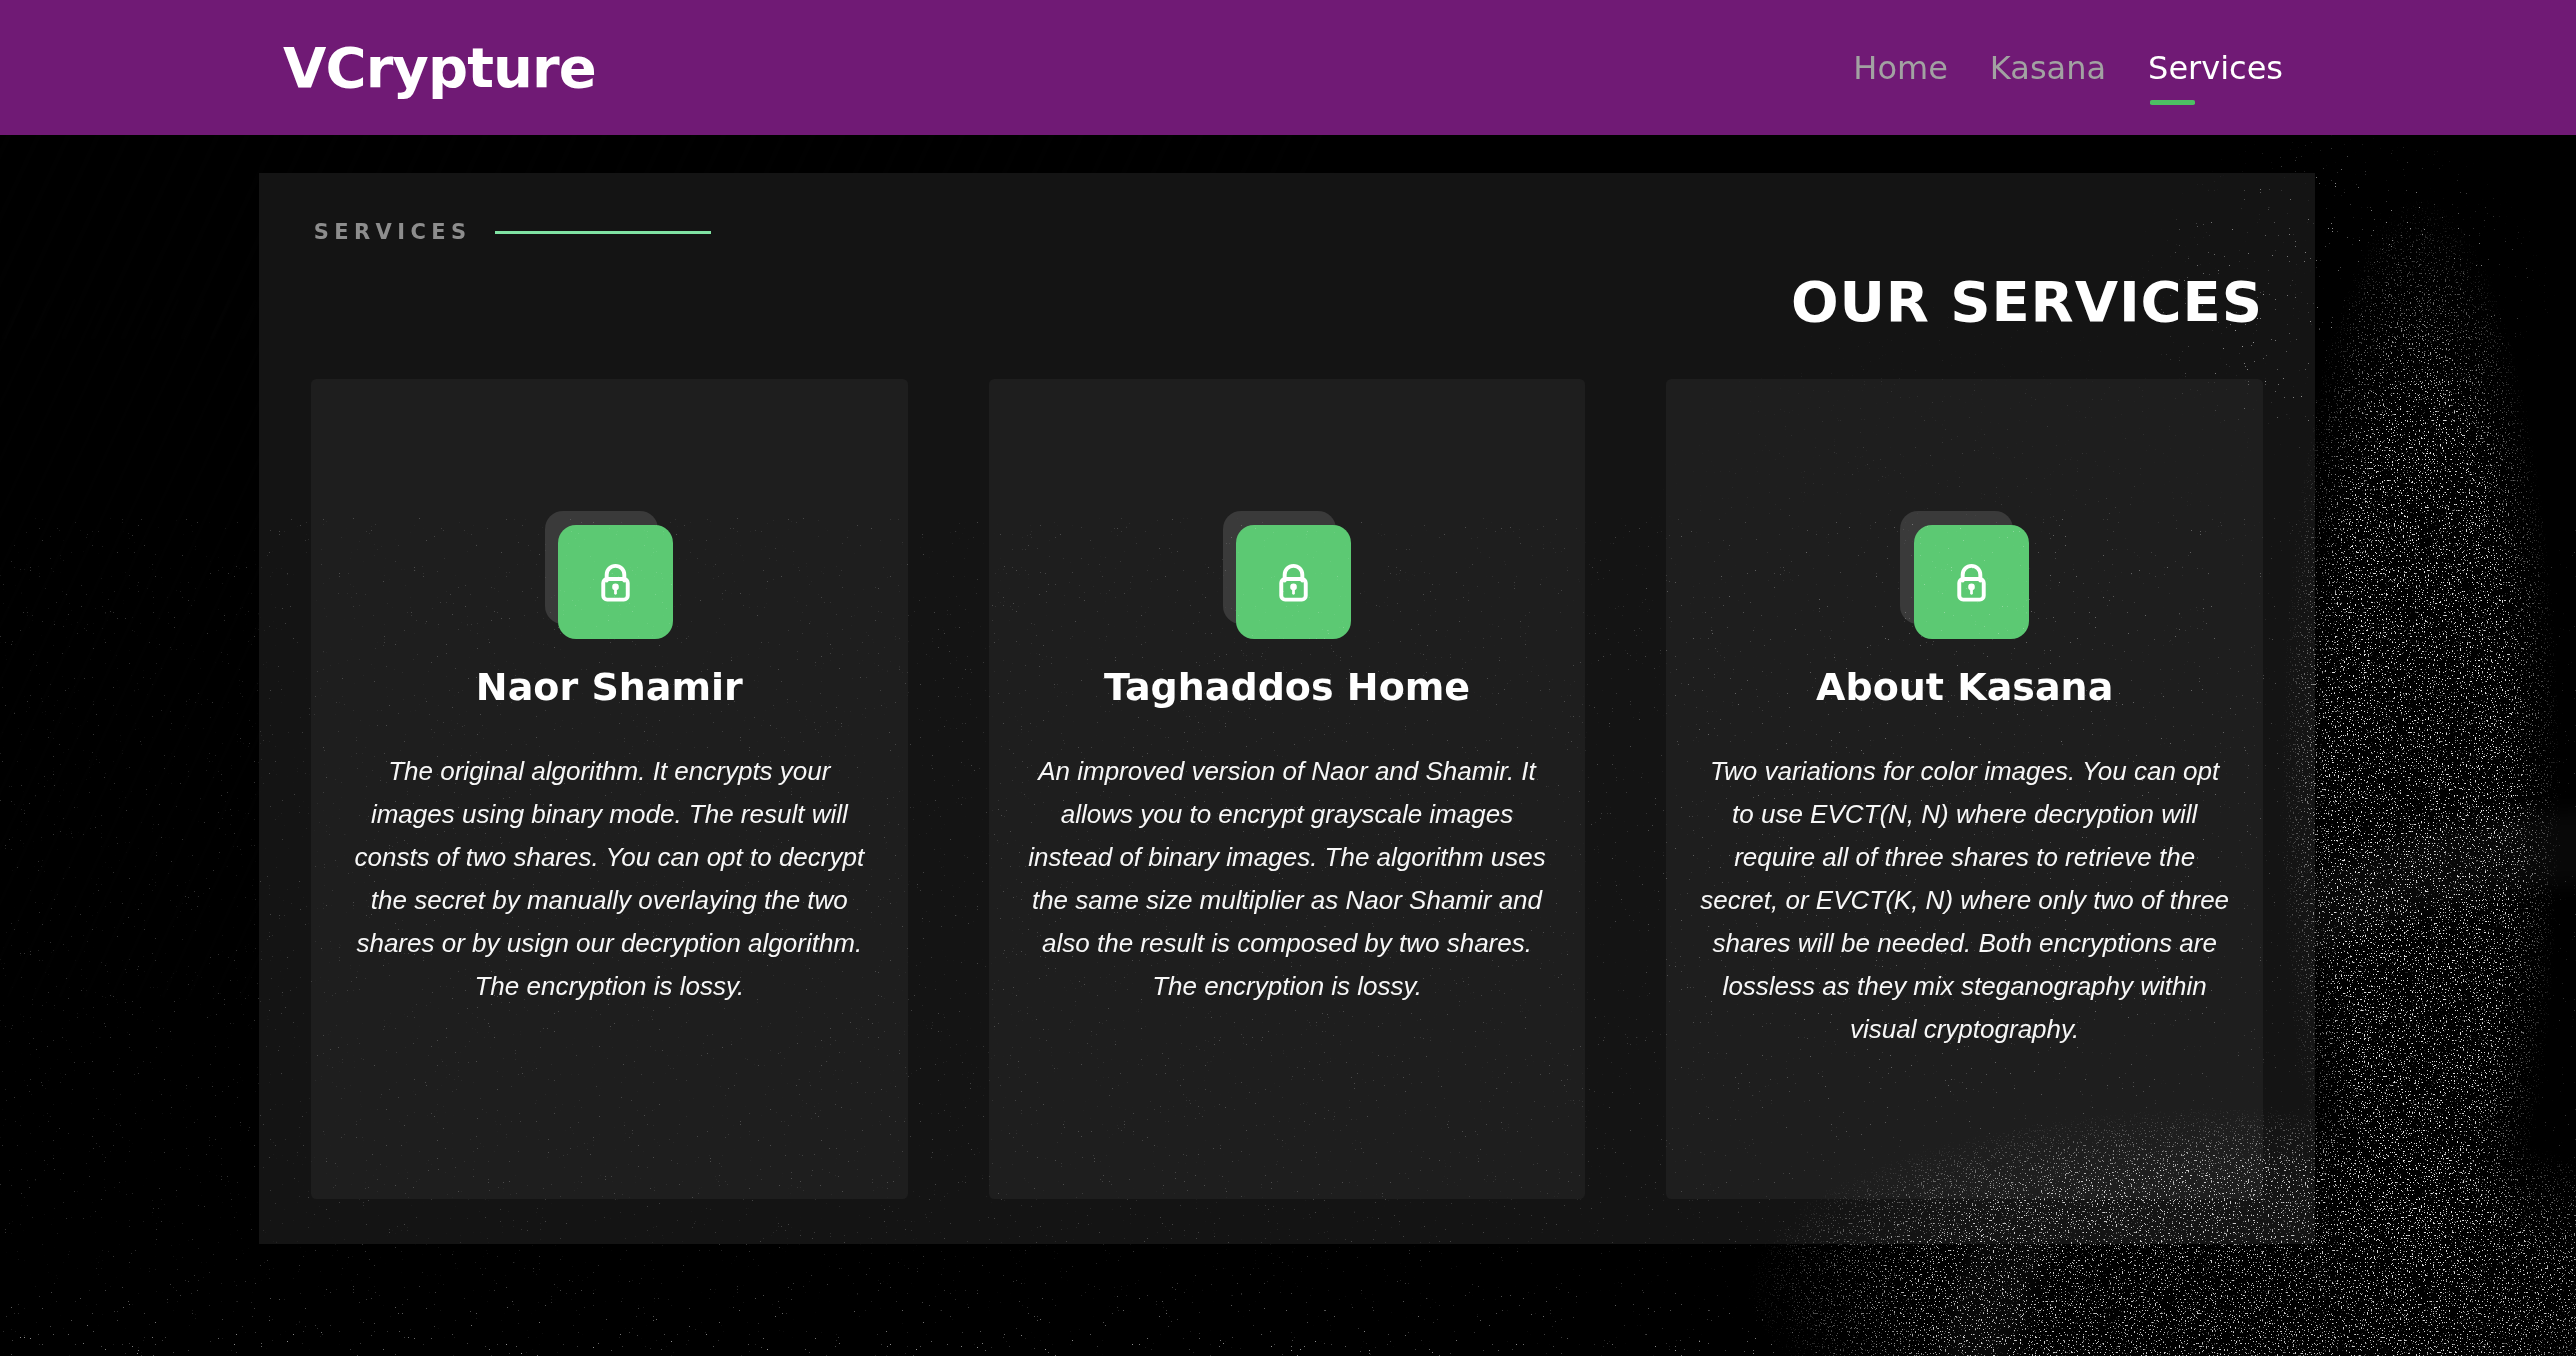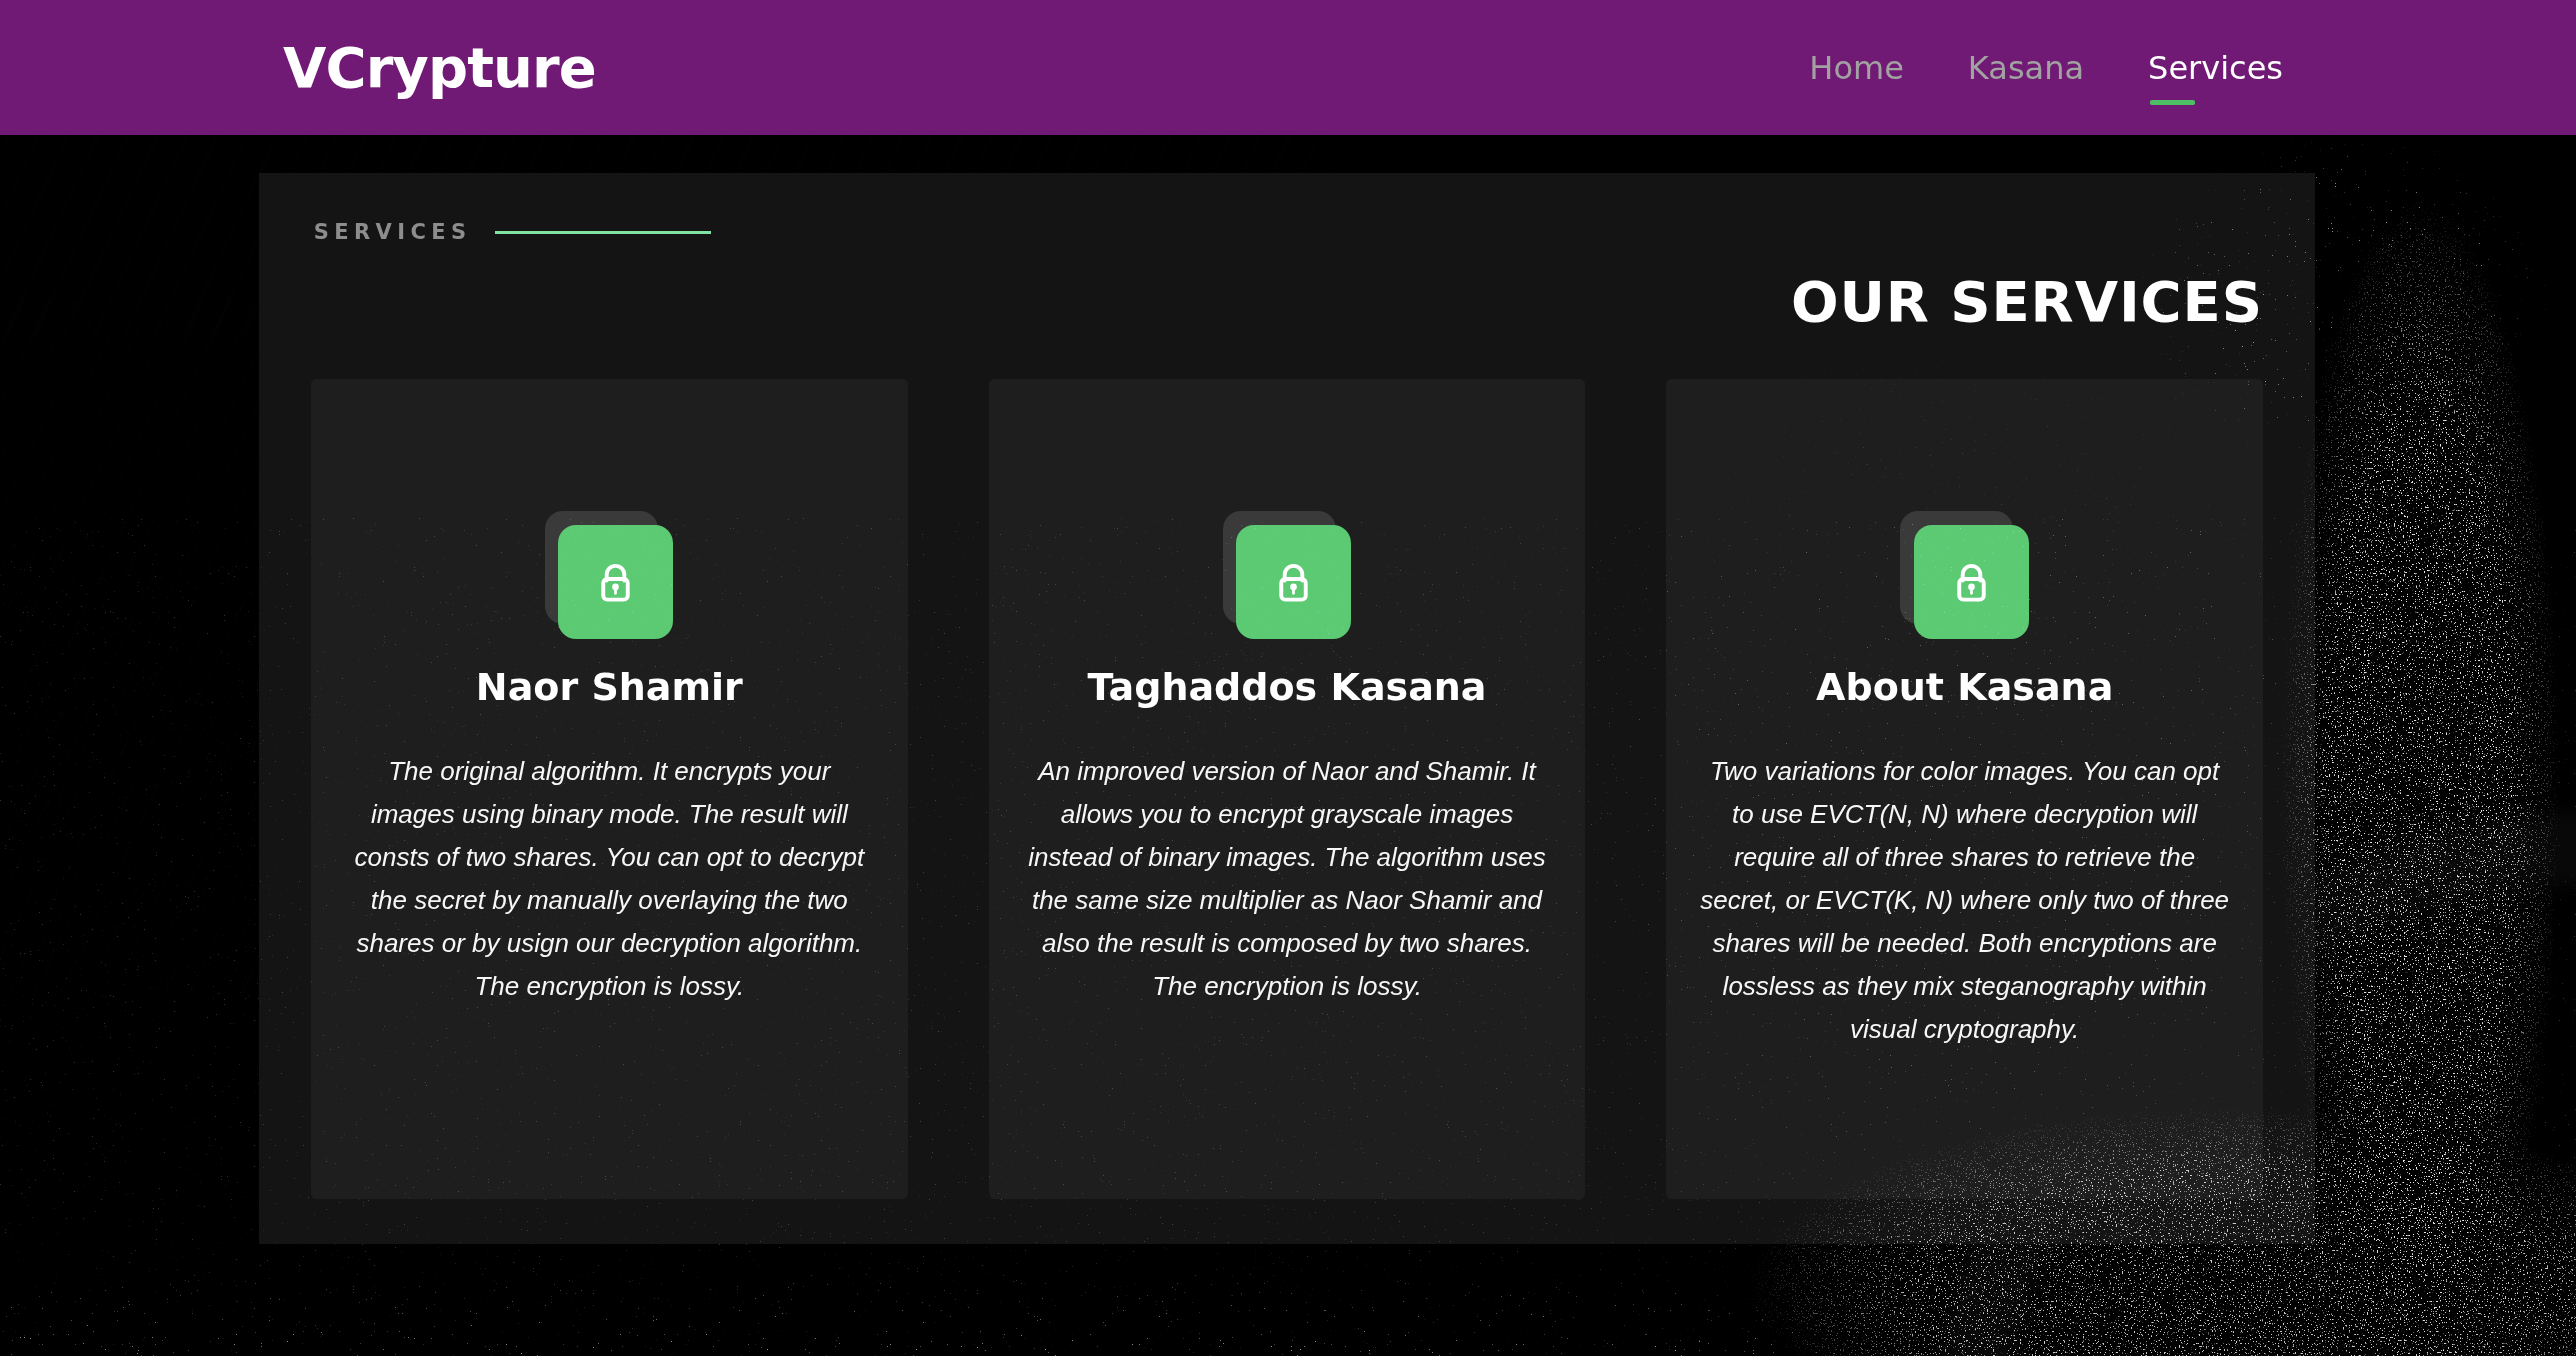--- a/index.html
+++ b/index.html
@@ -23,21 +23,21 @@
     filter:blur(2.7px);opacity:.3;}
   .arc{left:1927px;top:811px;width:1351px;height:1351px;border-radius:50%;
     border:72px solid rgba(255,255,255,0.03);filter:blur(9px);}
   .speckles{position:absolute;left:0;top:0;z-index:3;pointer-events:none;}
 
   
   .header{position:absolute;left:0;top:0;width:2576px;height:135px;background:#701a75;
     display:flex;align-items:center;justify-content:space-between;z-index:4;}
   .brand{margin-left:283px;font-family:"DejaVu Sans",sans-serif;font-weight:bold;
     font-size:56px;color:#fff;letter-spacing:-0.9px;cursor:pointer;}
-  .nav{margin-right:293px;display:flex;gap:64px;align-items:center;}
+  .nav{margin-right:293px;display:flex;gap:42px;align-items:center;}
   .nav-item{position:relative;font-family:"DejaVu Sans",sans-serif;font-size:32px;
     color:var(--navgray,#a2a2a2);text-decoration:none;cursor:pointer;}
   .nav-item.active{color:#fff;}
   .nav-item.active::after{content:"";position:absolute;left:1.8px;bottom:-18px;width:45px;height:4.5px;
     background:var(--underline,#4dbe63);border-radius:1.8px;}
 
   
   .panel{position:absolute;left:259px;top:173px;width:2056px;height:1071px;
     background:var(--panel,#141414);z-index:1;padding:40px 52px 0 52px;}
   .eyebrow-row{display:flex;align-items:center;gap:23.4px;margin-left:2.7px;margin-top:7.2px;}
@@ -162,21 +162,21 @@
           <div class="tile-back"></div>
           <div class="tile-front">
             <svg width="47" height="47" viewBox="0 0 48 48">
               <path d="M15 23 v-6 a9 9 0 0 1 18 0 v6" fill="none" stroke="#fff" stroke-width="4" stroke-linecap="round"></path>
               <rect x="11.5" y="21.5" width="25" height="21" rx="4" fill="none" stroke="#fff" stroke-width="4"></rect>
               <circle cx="24" cy="29.5" r="3.4" fill="#fff"></circle>
               <rect x="22.6" y="30" width="2.8" height="7.5" rx="1.4" fill="#fff"></rect>
             </svg>
           </div>
         </div>
-        <h2 class="card-title">Taghaddos Kasana</h2>
+        <h2 class="card-title">Taghaddos Home</h2>
         <p class="card-desc">An improved version of Naor and Shamir. It allows you to encrypt grayscale images instead of binary images. The algorithm uses the same size multiplier as Naor Shamir and also the result is composed by two shares. The encryption is lossy.</p>
       </article>
 
       <article class="card">
         <div class="tiles">
           <div class="tile-back"></div>
           <div class="tile-front">
             <svg width="47" height="47" viewBox="0 0 48 48">
               <path d="M15 23 v-6 a9 9 0 0 1 18 0 v6" fill="none" stroke="#fff" stroke-width="4" stroke-linecap="round"></path>
               <rect x="11.5" y="21.5" width="25" height="21" rx="4" fill="none" stroke="#fff" stroke-width="4"></rect>

